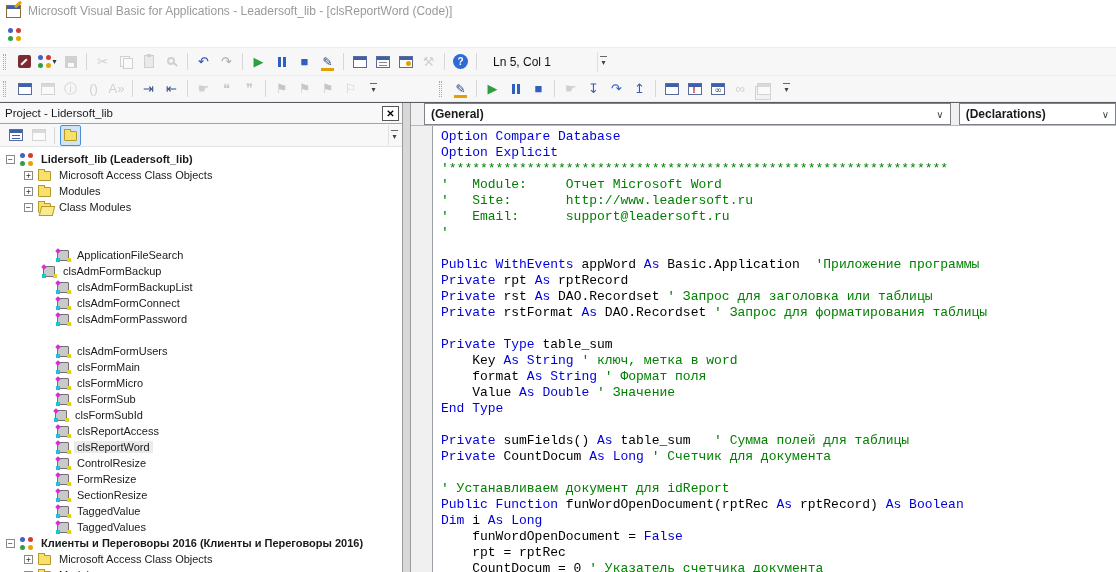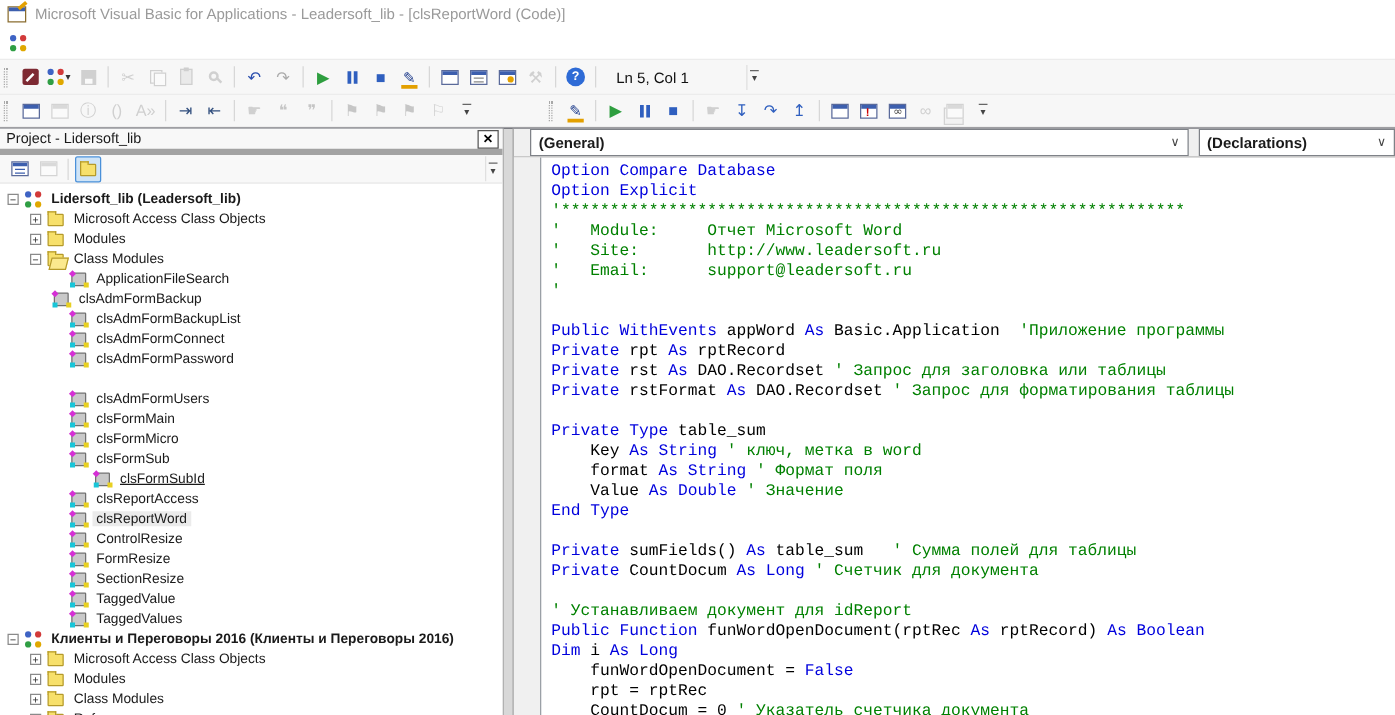--- a/index.html
+++ b/index.html
@@ -70,21 +70,21 @@
   .fld.open::after{content:'';position:absolute;left:1px;top:2px;width:12px;height:8px;background:#fbe98e;border:1px solid #b59a2a;transform:skewX(-14deg);}
   .clsic{width:12px;height:11px;background:#c9c9c9;border:1px solid #707070;border-radius:1px;position:relative;display:inline-block;}
   .clsic::before{content:'';position:absolute;left:-2px;top:-2px;width:4px;height:4px;background:#d52fd5;transform:rotate(45deg);}
   .clsic::after{content:'';position:absolute;left:-2px;bottom:-2px;width:4px;height:4px;background:#18c5d8;box-shadow:11px 0 0 #e8d022;}
 
   
   .main{display:flex;height:470px;border-top:1px solid #5a5b63;background:#d8d8d8;}
 
   
   .pp{width:403px;background:#fff;border-right:1px solid #9a9a9a;display:flex;flex-direction:column;}
-  .pp-header{height:21px;display:flex;align-items:center;padding:0 3px 0 5px;font-size:11.5px;background:#f8f8f8;border-bottom:5px solid #a3a3a3;}
+  .pp-header{height:21px;display:flex;align-items:center;padding:0 3px 0 5px;font-size:11.5px;background:#f8f8f8;border-bottom:1px solid #a3a3a3;}
   .ppx{margin-left:auto;width:17px;height:15px;border:1px solid #555;background:#fff;text-align:center;font:bold 10px/13px "Liberation Sans",sans-serif;color:#000;}
   .ppx::before{content:'✕';}
   .pp-toolbar{height:23px;display:flex;align-items:center;background:#f8f8f8;border-bottom:1px solid #e3e3e3;padding:0 2px;}
   .pp-toolbar .ovf{margin-left:auto;}
   .tree{flex:1;overflow:hidden;background:#fff;padding-top:4px;}
   .trow{height:16px;display:flex;align-items:center;font-size:11px;white-space:nowrap;}
   .trow .lbl{padding:0 3px;margin-left:4px;}
   .trow.bold .lbl{font-weight:bold;}
   .trow.sel .lbl{background:#ebebeb;}
   .exp{width:9px;height:9px;min-width:9px;border:1px solid #8a8a8a;background:#fff;
@@ -458,21 +458,21 @@
           </span>
           <span class="lbl">Modules</span>
         </div>
         <div class="trow" style="padding-left: 24px;">
           <span class="exp">−</span>
           <span class="ticon">
             <span class="fld open"></span>
           </span>
           <span class="lbl">Class Modules</span>
         </div>
-        <div class="trow" style="padding-left: 42px;">
+        <div class="trow" style="padding-left: 42px; margin-top: 32px;">
           <span class="noexp"></span>
           <span class="ticon">
             <span class="clsic"></span>
           </span>
           <span class="lbl">ApplicationFileSearch</span>
         </div>
         <div class="trow" style="padding-left: 28px;">
           <span class="noexp"></span>
           <span class="ticon">
             <span class="clsic"></span>
@@ -521,21 +521,21 @@
           </span>
           <span class="lbl">clsFormMicro</span>
         </div>
         <div class="trow" style="padding-left: 42px;">
           <span class="noexp"></span>
           <span class="ticon">
             <span class="clsic"></span>
           </span>
           <span class="lbl">clsFormSub</span>
         </div>
-        <div class="trow" style="padding-left: 61px; text-decoration: underline;">
+        <div class="trow" style="padding-left: 40px;">
           <span class="noexp"></span>
           <span class="ticon">
             <span class="clsic"></span>
           </span>
           <span class="lbl">clsFormSubId</span>
         </div>
         <div class="trow" style="padding-left: 42px;">
           <span class="noexp"></span>
           <span class="ticon">
             <span class="clsic"></span>

